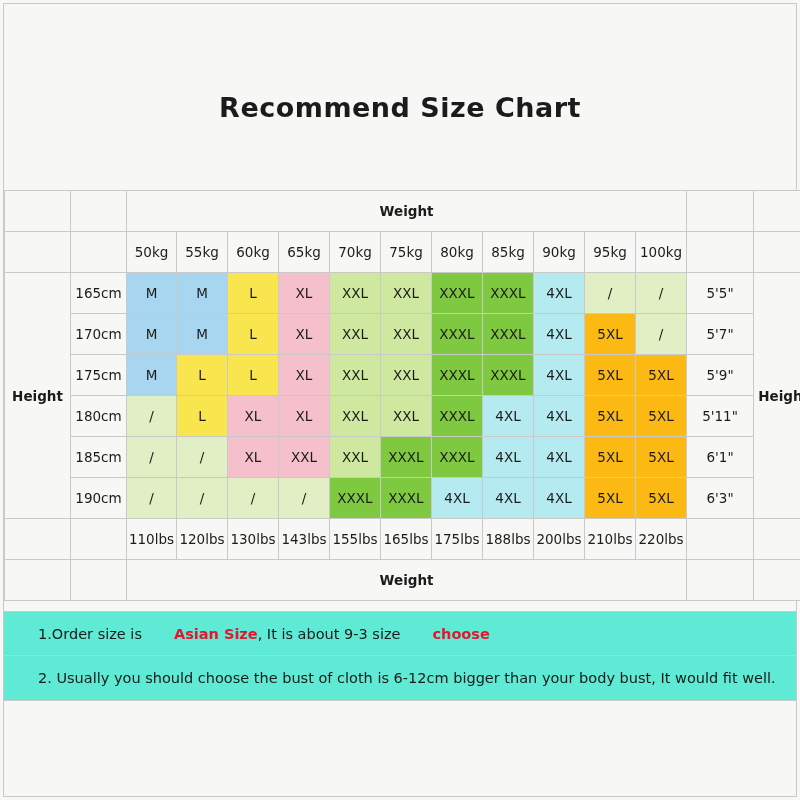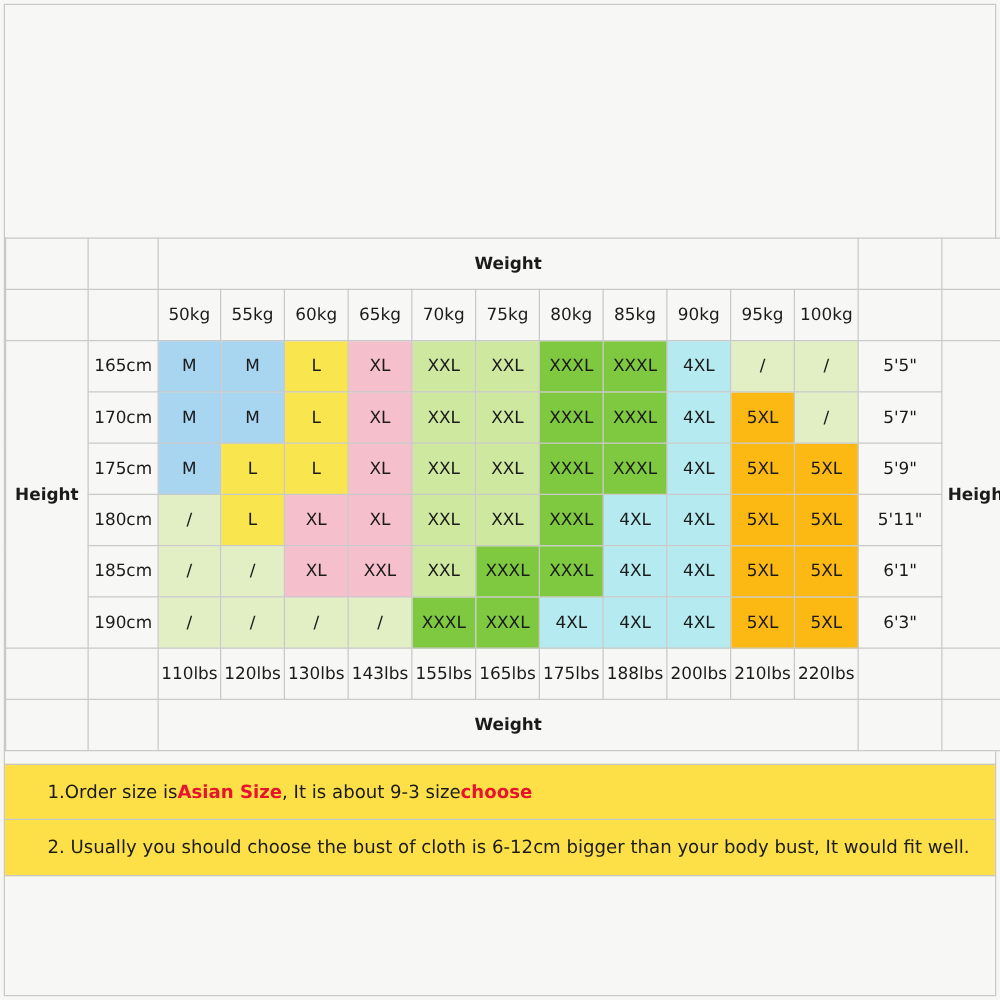--- a/index.html
+++ b/index.html
@@ -101,42 +101,43 @@
     border: 1px solid #c9c9c9;
     border-left: none;
     border-right: none;
     box-sizing: border-box;
     height: 45px;
     display: flex;
     align-items: center;
     padding-left: 34px;
     font-size: 14.5px;
     color: #1b1b1b;
-    background: #fde047;
+    background: #5eead4;
   }
   .note + .note { border-top: none; }
-  .red { color: #e8142d; font-weight: bold; }
+  .red { color: #e8142d; font-weight: bold; margin-left: 32px; }
   .watermark {
     position: absolute;
     left: 170px;
     top: 372px;
     font-size: 34px;
     color: rgba(200,190,150,0.30);
     font-style: italic;
     letter-spacing: 6px;
     pointer-events: none;
     user-select: none;
   }
 </style>
 </head>
 <body>
 
 <div id="page">
   <div class="outer-border"></div>
 
+  <div class="title">Recommend Size Chart</div>
 
   <div class="watermark">KIMUU</div>
 
   <div class="chart-wrap">
     <table class="size-table">
       <colgroup>
         <col style="width:66px">
         <col style="width:56px">
         <col style="width:50px">
         <col style="width:51px">

